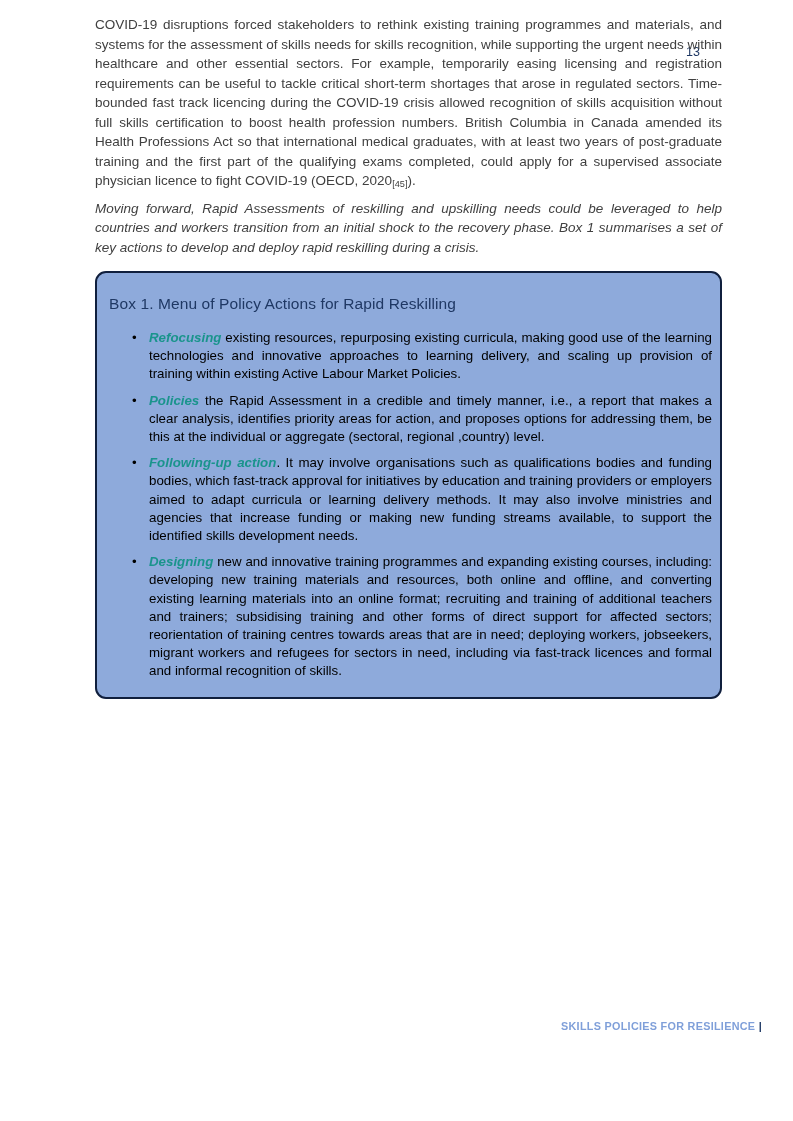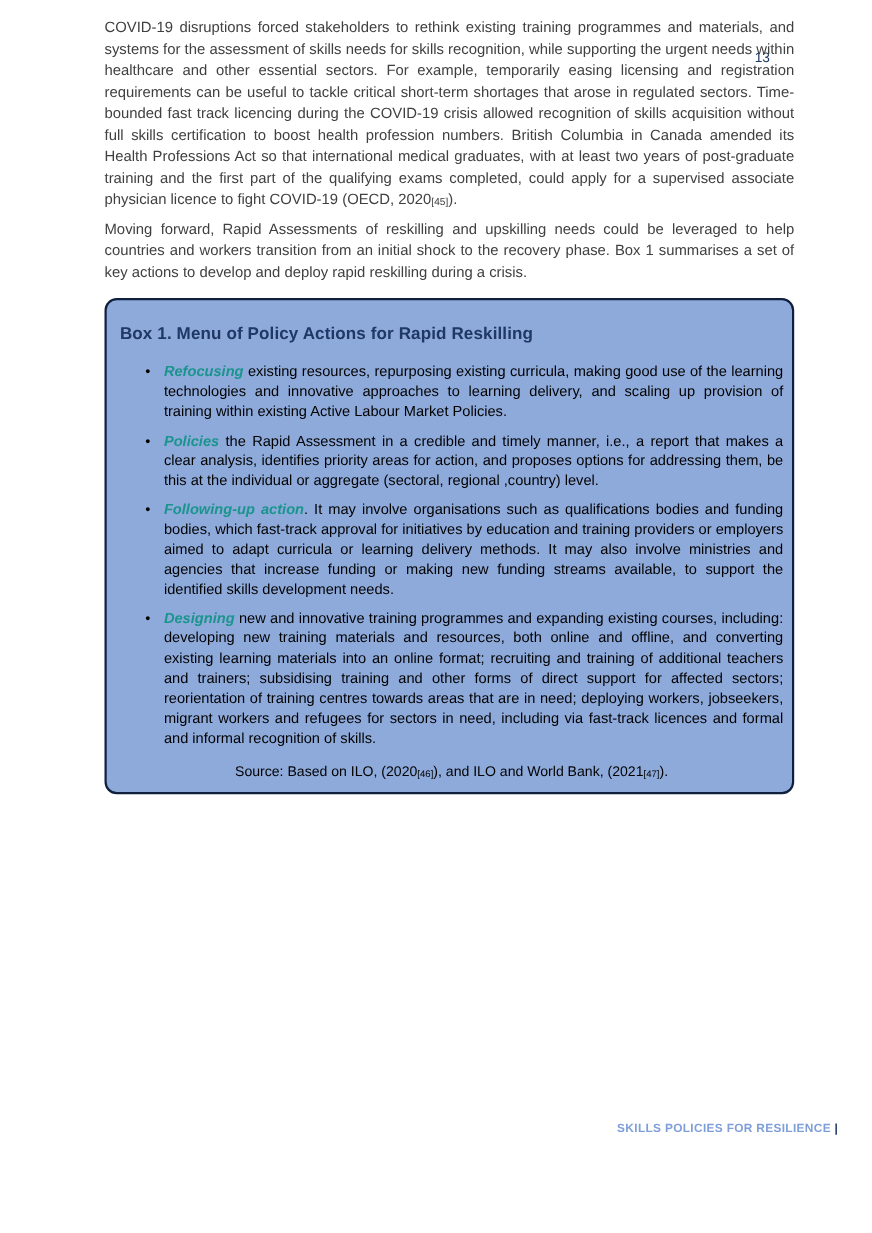--- a/index.html
+++ b/index.html
@@ -34,37 +34,37 @@
     color: #3F3F3F;
     letter-spacing: 0.2px;
   }
   .para {
     margin: 15px 0 0 0;
     font-size: 13.5px;
     line-height: 19.5px;
     text-align: justify;
     color: #404040;
   }
-  .para.second { margin-top: 8px; }
+  .para.second { margin-top: 8px; font-style: italic; }
   sub.ref {
     font-size: 0.68em;
     vertical-align: -0.18em;
     line-height: 0;
   }
   .box {
     margin-top: 14px;
     width: 627px;
     background: #8EAADB;
     border: 2px solid #101f3d;
     padding: 22px 8px 8px 12px;
   }
   .box-title {
     margin: 0;
     font-size: 15.5px;
-    font-weight: bold;
+    font-weight: normal;
     color: #1F3864;
     letter-spacing: 0.1px;
   }
   .box ul {
     list-style: none;
     margin: 16px 0 0 0;
     padding: 0 0 0 23px;
   }
   .box li {
     position: relative;
@@ -124,20 +124,19 @@
     <p class="para second">Moving forward, Rapid Assessments of reskilling and upskilling needs could be leveraged to help countries and workers transition from an initial shock to the recovery phase. Box 1 summarises a set of key actions to develop and deploy rapid reskilling during a crisis.</p>
 
     <div class="box">
       <h2 class="box-title">Box 1. Menu of Policy Actions for Rapid Reskilling</h2>
       <ul>
         <li><span class="lead">Refocusing</span><span> existing resources, repurposing existing curricula, making good use of the learning technologies and innovative approaches to learning delivery, and scaling up provision of training within existing Active Labour Market Policies.</span></li>
         <li><span class="lead">Policies</span><span> the Rapid Assessment in a credible and timely manner, i.e., a report that makes a clear analysis, identifies priority areas for action, and proposes options for addressing them, be this at the individual or aggregate (sectoral, regional ,country) level.</span></li>
         <li><span class="lead">Following-up action</span><span>. It may involve organisations such as qualifications bodies and funding bodies, which fast-track approval for initiatives by education and training providers or employers aimed to adapt curricula or learning delivery methods. It may also involve ministries and agencies that increase funding or making new funding streams available, to support the identified skills development needs.</span></li>
         <li><span class="lead">Designing</span><span> new and innovative training programmes and expanding existing courses, including: developing new training materials and resources, both online and offline, and converting existing learning materials into an online format; recruiting and training of additional teachers and trainers; subsidising training and other forms of direct support for affected sectors; reorientation of training centres towards areas that are in need; deploying workers, jobseekers, migrant workers and refugees for sectors in need, including via fast-track licences and formal and informal recognition of skills.</span></li>
       </ul>
-      <p class="box-source"><span>Source: Based on ILO, (2020</span><sub class="ref">[46]</sub><span>), and ILO and World Bank, (2021</span><sub class="ref">[47]</sub><span>).</span></p>
     </div>
 
   </div>
 
   <div class="footer"><span>SKILLS POLICIES FOR RESILIENCE </span><span class="bar">|</span></div>
 
 </div>
 
 </body></html>

